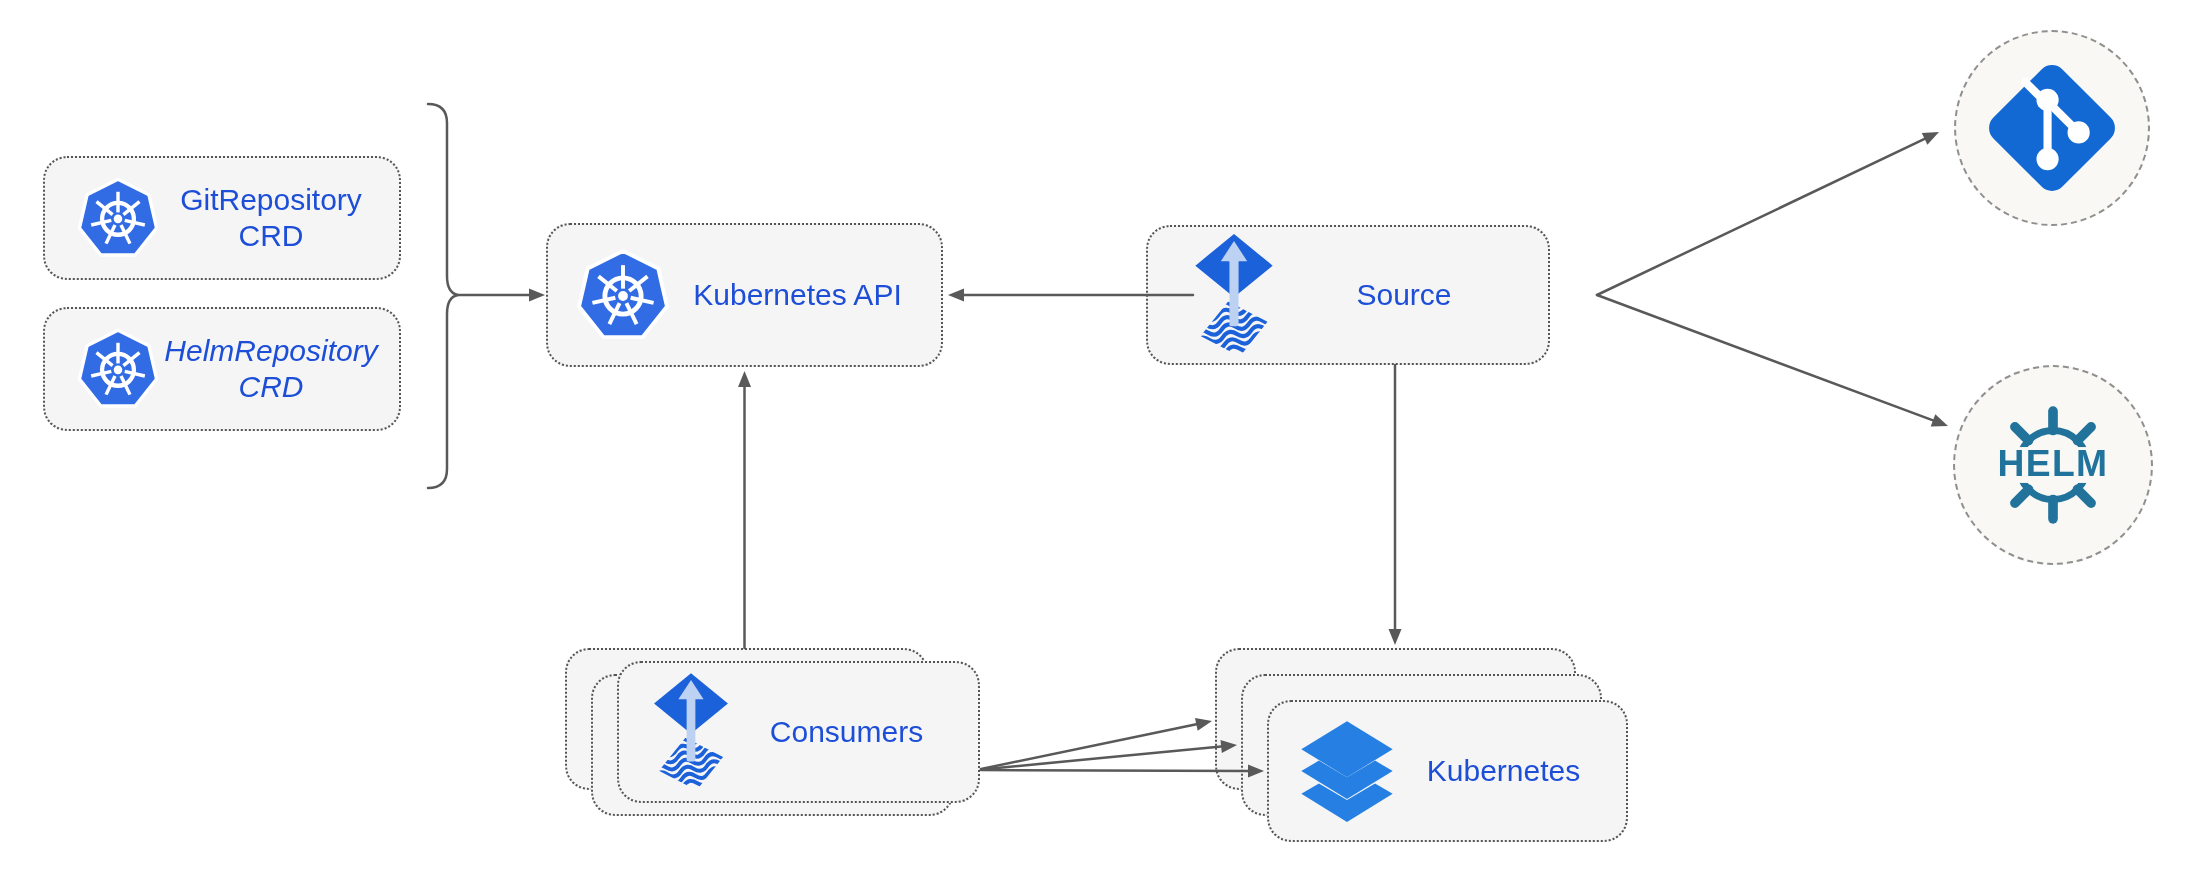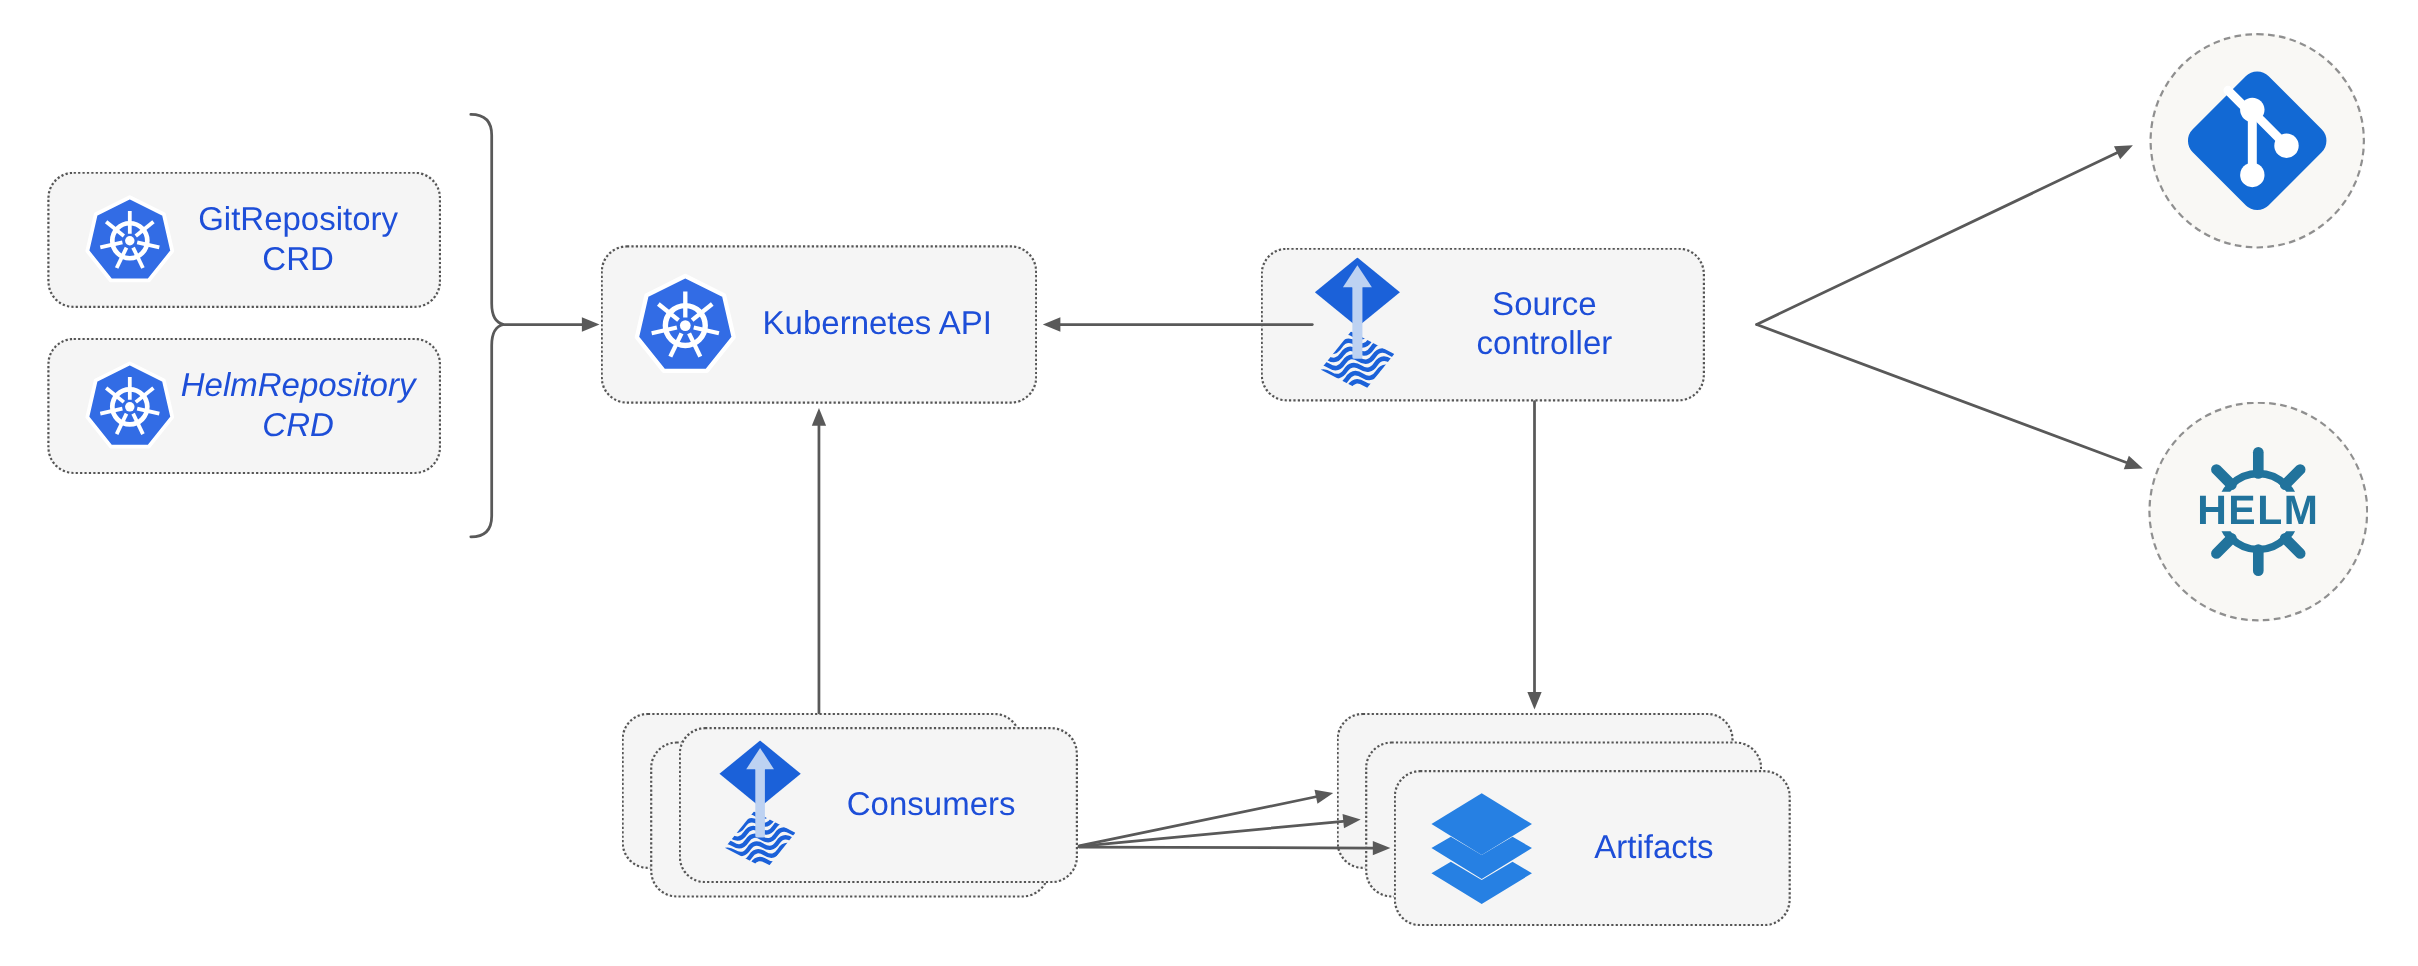--- a/index.html
+++ b/index.html
@@ -143,21 +143,20 @@
           <path d="M 4 114.4 q 8 -8 16 0 t 16 0 t 16 0 t 16 0 t 16 0 t 16 0"></path>
           <path d="M 4 123 q 8 -8 16 0 t 16 0 t 16 0 t 16 0 t 16 0 t 16 0"></path>
           <path d="M 4 131.6 q 8 -8 16 0 t 16 0 t 16 0 t 16 0 t 16 0 t 16 0"></path>
         </g>
         <rect x="44.8" y="29" width="10.4" height="76" rx="2" fill="#bdd2f2"></rect>
         <polygon points="50,8 65,31 35,31" fill="#bdd2f2"></polygon>
       </svg>
     </span>
     <span class="label">
       <span class="ln">Source</span>
-      <span class="ln">controller</span>
     </span>
   </div>
 
   <div class="stack-card" id="consumers-back"></div>
   <div class="stack-card" id="consumers-mid"></div>
   <div class="node" id="node-consumers">
     <span class="icon-wrap">
       <svg width="84" height="118" viewBox="0 0 100 140">
         <defs>
             <clipPath id="wavesB">
@@ -186,21 +185,21 @@
   <div class="node" id="node-artifacts">
     <span class="icon-wrap">
       <svg width="104" height="108" viewBox="0 0 100 104">
         <g fill="#2680e3">
           <polygon points="50,4 94,31 50,58 6,31"></polygon>
           <polygon points="6,52 23,42 50,58 77,42 94,52 50,79"></polygon>
           <polygon points="6,74 23,64 50,80 77,64 94,74 50,101"></polygon>
         </g>
       </svg>
     </span>
-    <span class="label">Artifacts</span>
+    <span class="label">Kubernetes</span>
   </div>
 
   <div class="circle-node" id="node-git">
     <span class="icon-wrap">
       <svg width="148" height="148" viewBox="0 0 100 100">
         <g transform="rotate(45 50 50)">
             <rect x="17" y="17" width="66" height="66" rx="10" fill="#1269d4"></rect>
           </g>
         <g stroke="#fff" stroke-width="5.5" stroke-linecap="round">
           <line x1="32" y1="19" x2="41" y2="28"></line>

